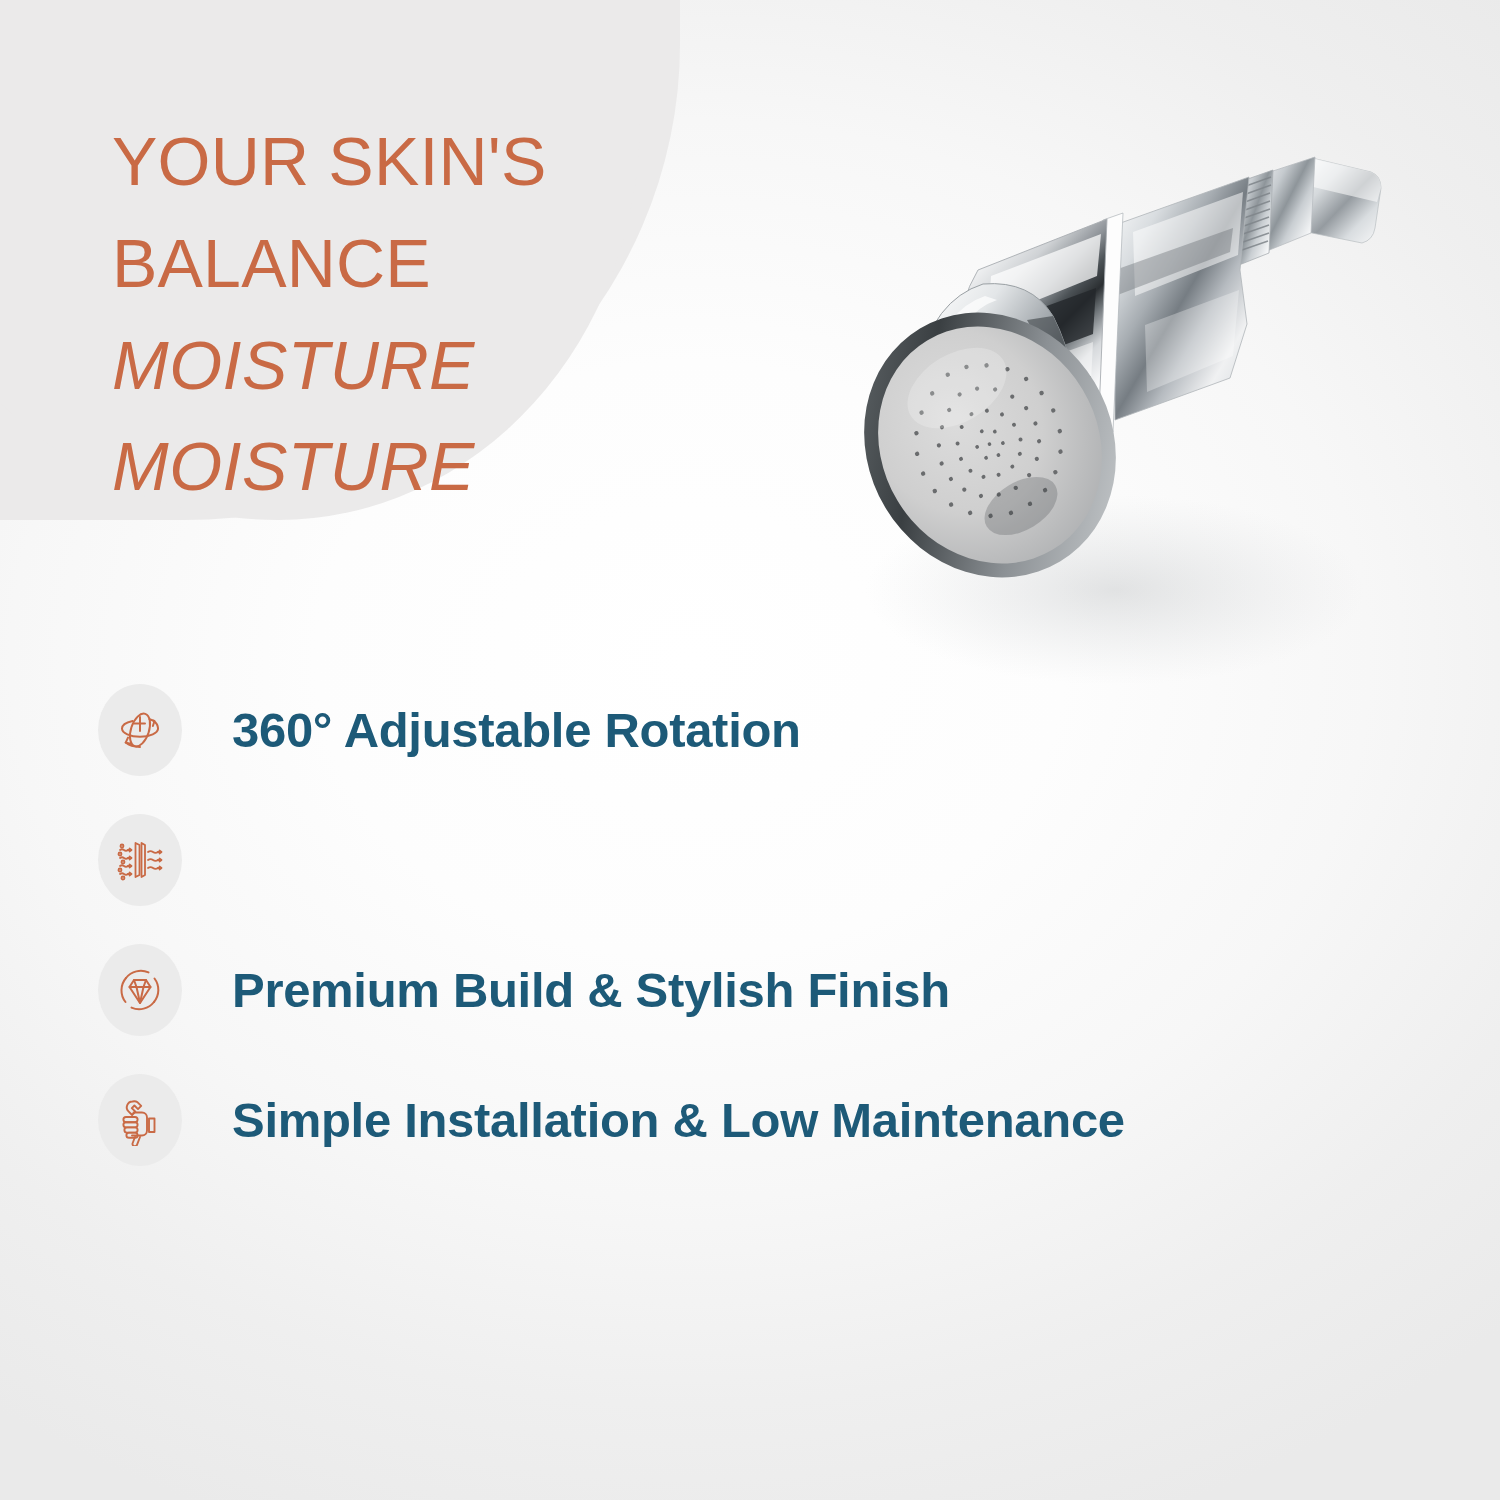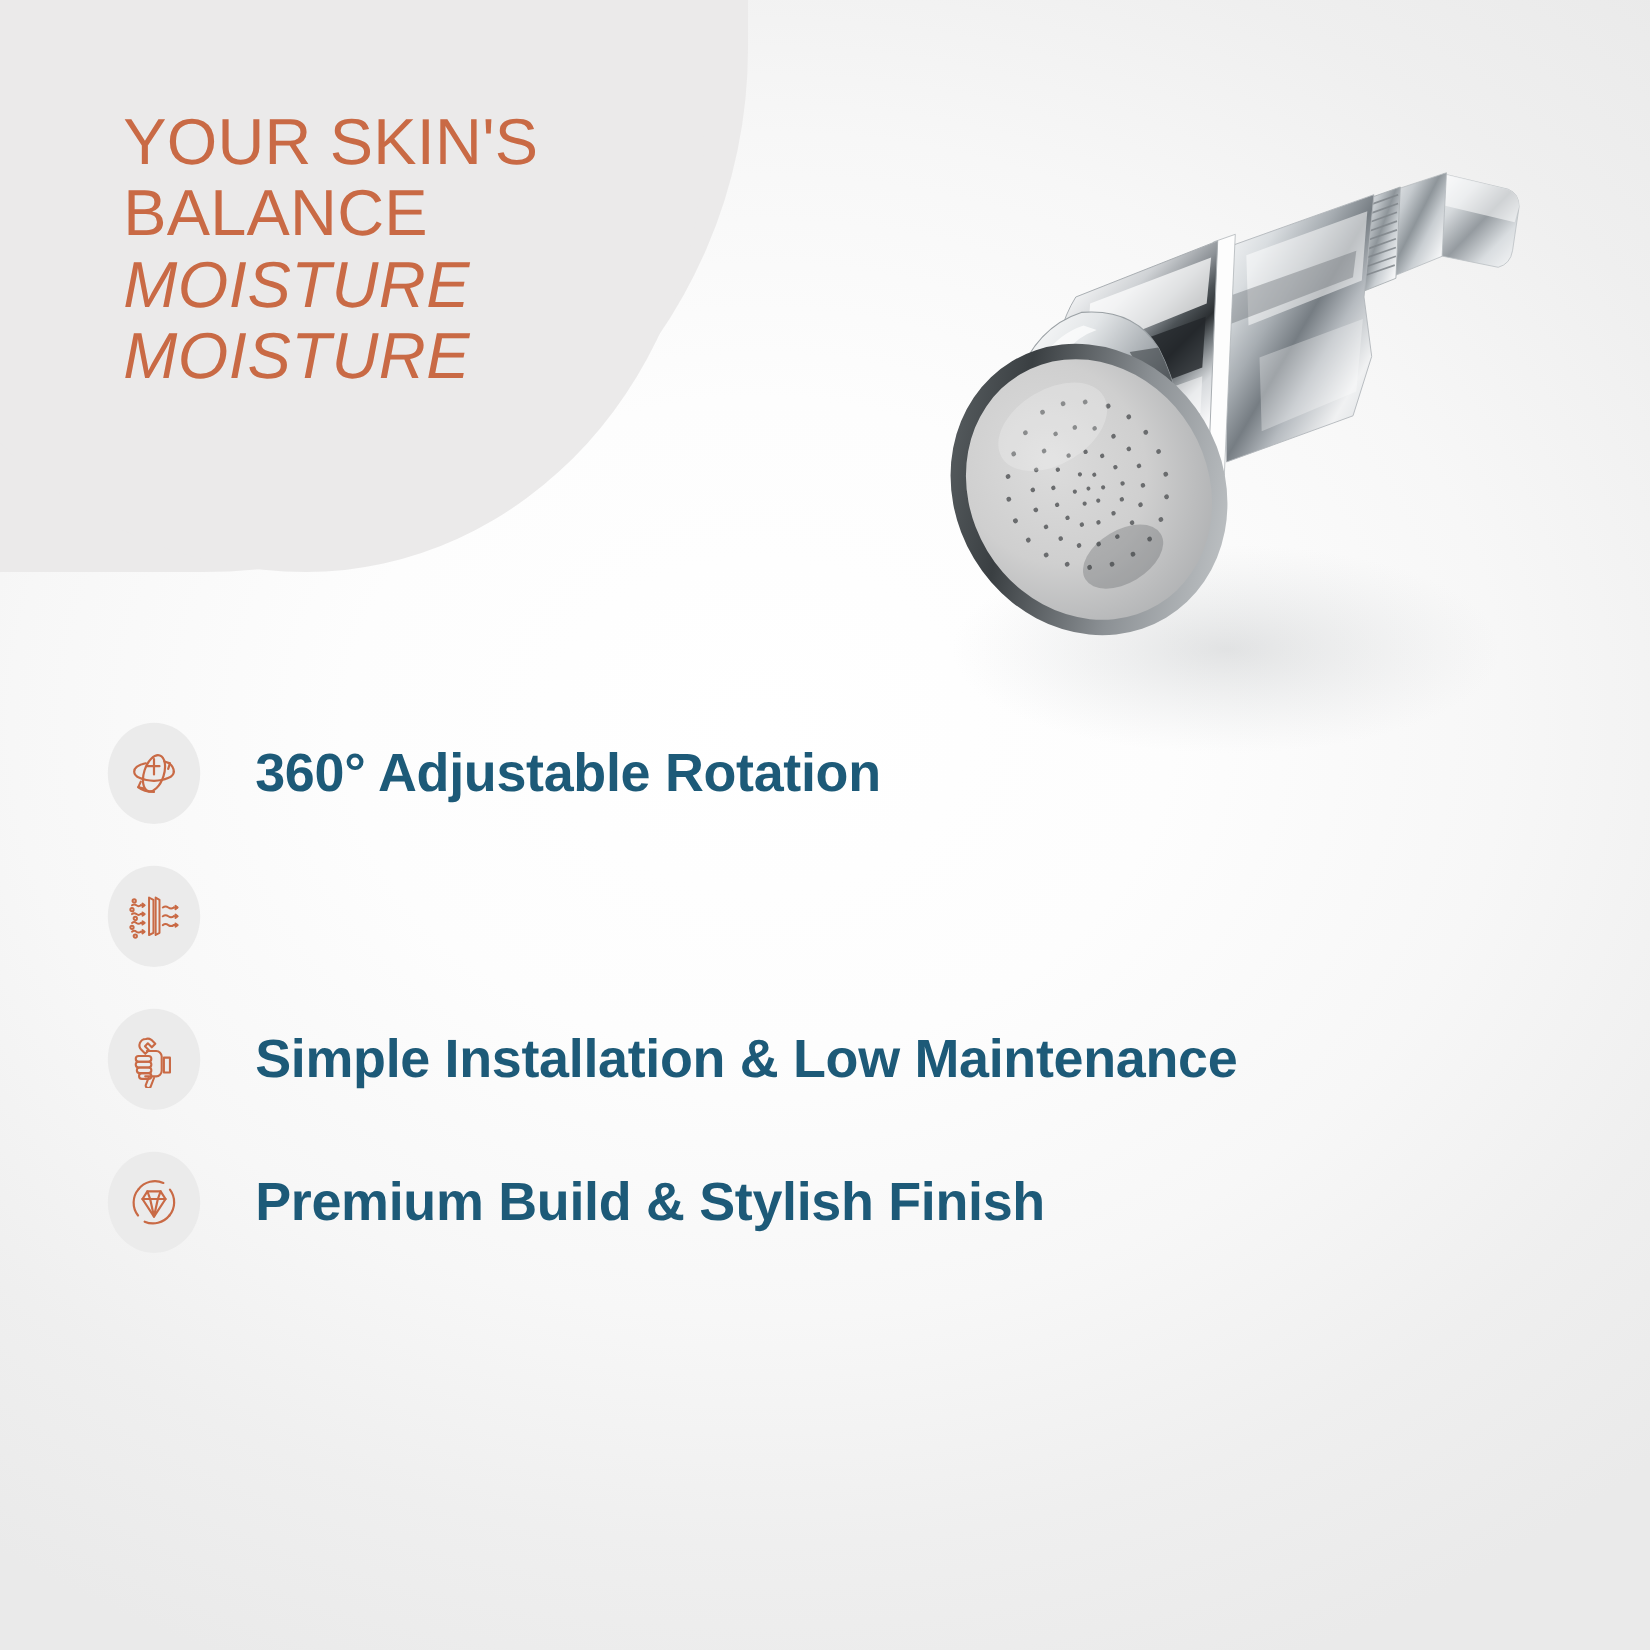--- a/index.html
+++ b/index.html
@@ -46,24 +46,25 @@
   .headline {
     position: absolute;
     left: 112px;
     top: 97px;
     width: 560px;
     line-height: 1.10;
     letter-spacing: 0.2px;
   }
   .headline .ln {
     display: block;
-    font-size: 59px;
+    font-size: 68px;
     font-weight: 400;
     color: #c96a45;
     white-space: pre;
+    margin-top: 27px;
   }
   .headline .ln.em {
     font-weight: 400;
     font-style: italic;
     letter-spacing: 0.5px;
   }
 
   
   .product {
     position: absolute;
@@ -71,21 +72,21 @@
     top: 120px;
     width: 620px;
     height: 580px;
   }
   .product svg { display: block; width: 100%; height: 100%; }
 
   
   .features {
     position: absolute;
     left: 98px;
-    top: 638px;
+    top: 665px;
     width: 1340px;
   }
   .feature {
     display: flex;
     align-items: center;
     height: 130px;
   }
   .f-icon {
     flex: 0 0 auto;
     width: 84px;
@@ -394,49 +395,49 @@
             <path d="M34 34 q2.5-1.8 5 0 t5 0"></path>
               <path d="M44 34 l3 0"></path>
               <path d="M45.5 32.5 l2 1.5 -2 1.5"></path>
           </g>
         </svg>
       </div>
     </div>
 
     <div class="feature">
       <div class="f-icon">
-        <svg width="52" height="52" viewBox="0 0 52 52" fill="none" stroke="#c96a45" stroke-width="1.9" stroke-linecap="round" stroke-linejoin="round">
-
-          <path d="M18.5 7.5 a5.8 5.8 0 0 0-4 9.9 l3.6 3.6 3.3-3.3 -3.6-3.6 2.6-2.6 3.6 3.6 3.2-3.2 -3.6-3.6 a5.8 5.8 0 0 0-5.1-0.8Z"></path>
-
-          <path d="M19.5 18.5 h8.5 a5 5 0 0 1 5 5 v13 a5 5 0 0 1-5 5 h-10"></path>
-          <path d="M12 23 h9 a2.6 2.6 0 0 1 0 5.2 h-9 a2.6 2.6 0 0 1 0-5.2Z"></path>
-          <path d="M12 28.2 h9 a2.6 2.6 0 0 1 0 5.2 h-9 a2.6 2.6 0 0 1 0-5.2Z"></path>
-          <path d="M13 33.4 h8 a2.6 2.6 0 0 1 0 5.2 h-8 a2.6 2.6 0 0 1 0-5.2Z"></path>
-          <path d="M15 38.6 h6 a2.6 2.6 0 0 1 0 5.2 h-6 a2.6 2.6 0 0 1 0-5.2Z"></path>
-
-          <path d="M21 43 l-2.5 6.5 a2.4 2.4 0 0 0 4.4 1.6 L26 43"></path>
-
-          <path d="M35 24.5 h5.5 v13.5 H35 Z"></path>
-        </svg>
-      </div>
-      <div class="f-label">Simple Installation &amp; Low Maintenance</div>
-    </div>
-
-    <div class="feature">
-      <div class="f-icon">
         <svg width="52" height="52" viewBox="0 0 52 52" fill="none" stroke="#c96a45" stroke-width="2" stroke-linecap="round" stroke-linejoin="round">
           <path d="M40.5 14.5 A19 19 0 0 1 40 38"></path>
           <path d="M11.5 38 A19 19 0 0 1 12 14"></path>
           <path d="M12 14 A19 19 0 0 1 34.5 8.4"></path>
           <path d="M40 38 A19 19 0 0 1 17.5 43.6"></path>
 
           <path d="M15.5 23 h21 L26 39 Z"></path>
           <path d="M15.5 23 L20 16 h12 l4.5 7"></path>
           <path d="M20 16 L22.5 23 L26 39 L29.5 23 L32 16"></path>
           <path d="M22.5 23 h7"></path>
         </svg>
       </div>
       <div class="f-label">Premium Build &amp; Stylish Finish</div>
     </div>
 
+    <div class="feature">
+      <div class="f-icon">
+        <svg width="52" height="52" viewBox="0 0 52 52" fill="none" stroke="#c96a45" stroke-width="1.9" stroke-linecap="round" stroke-linejoin="round">
+
+          <path d="M18.5 7.5 a5.8 5.8 0 0 0-4 9.9 l3.6 3.6 3.3-3.3 -3.6-3.6 2.6-2.6 3.6 3.6 3.2-3.2 -3.6-3.6 a5.8 5.8 0 0 0-5.1-0.8Z"></path>
+
+          <path d="M19.5 18.5 h8.5 a5 5 0 0 1 5 5 v13 a5 5 0 0 1-5 5 h-10"></path>
+          <path d="M12 23 h9 a2.6 2.6 0 0 1 0 5.2 h-9 a2.6 2.6 0 0 1 0-5.2Z"></path>
+          <path d="M12 28.2 h9 a2.6 2.6 0 0 1 0 5.2 h-9 a2.6 2.6 0 0 1 0-5.2Z"></path>
+          <path d="M13 33.4 h8 a2.6 2.6 0 0 1 0 5.2 h-8 a2.6 2.6 0 0 1 0-5.2Z"></path>
+          <path d="M15 38.6 h6 a2.6 2.6 0 0 1 0 5.2 h-6 a2.6 2.6 0 0 1 0-5.2Z"></path>
+
+          <path d="M21 43 l-2.5 6.5 a2.4 2.4 0 0 0 4.4 1.6 L26 43"></path>
+
+          <path d="M35 24.5 h5.5 v13.5 H35 Z"></path>
+        </svg>
+      </div>
+      <div class="f-label">Simple Installation &amp; Low Maintenance</div>
+    </div>
+
   </div>
 </div>
 
 </body></html>

